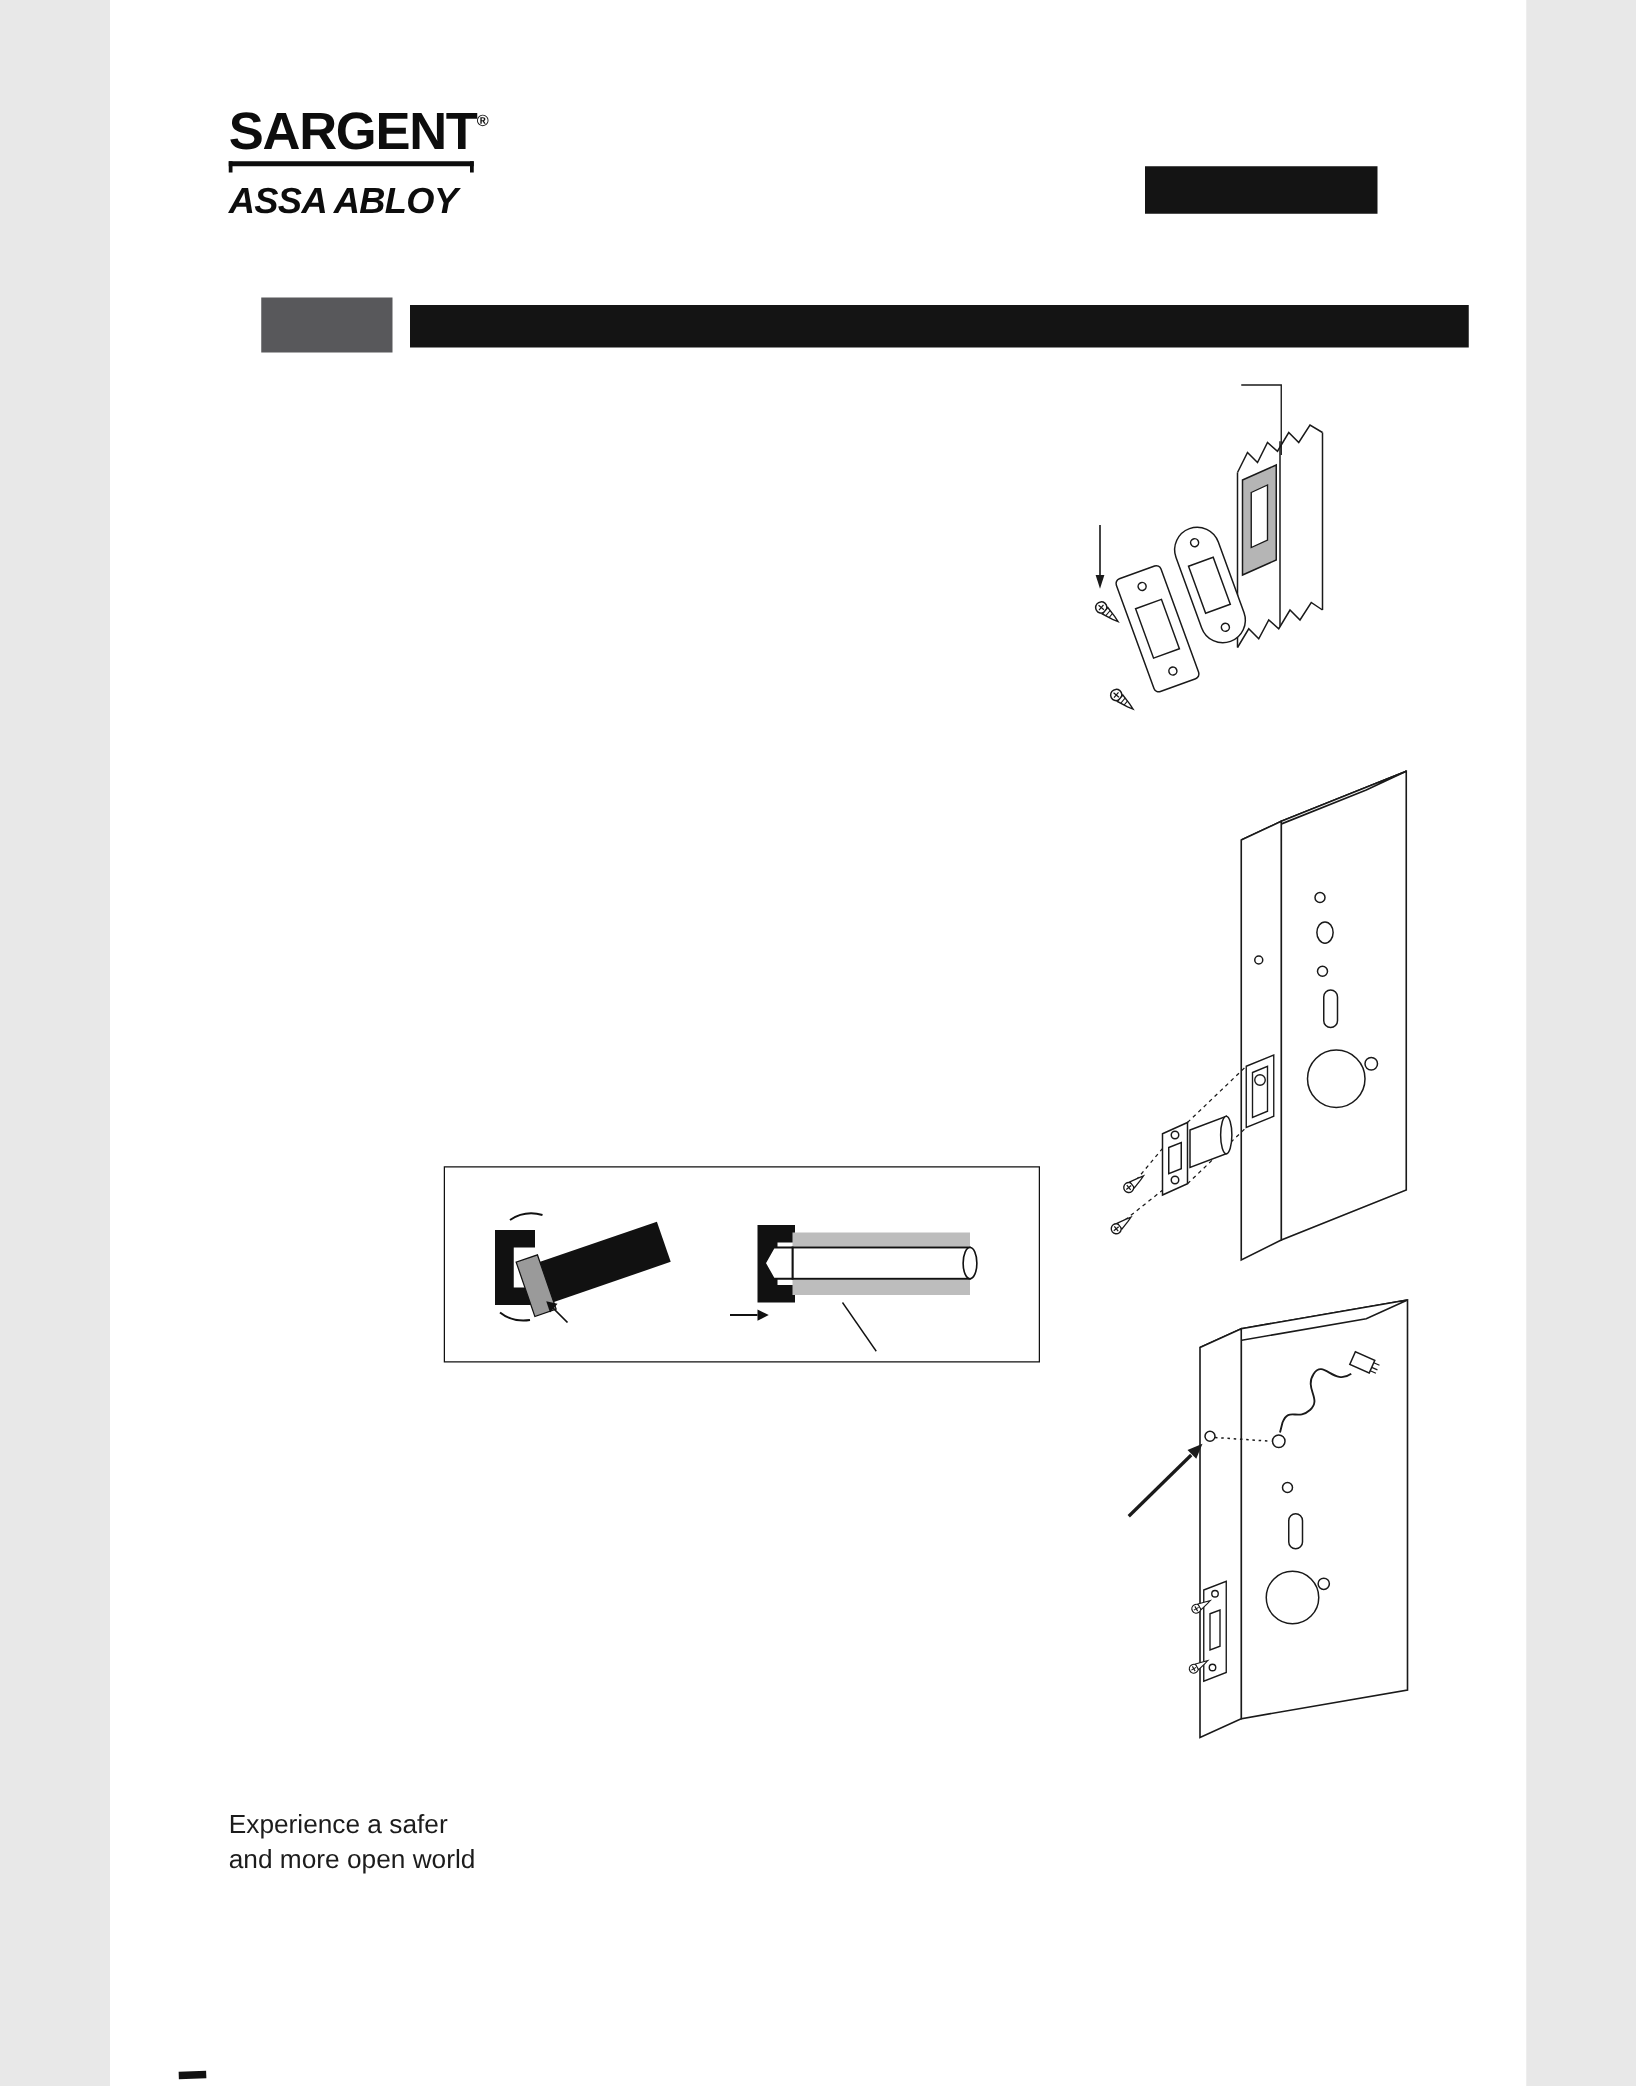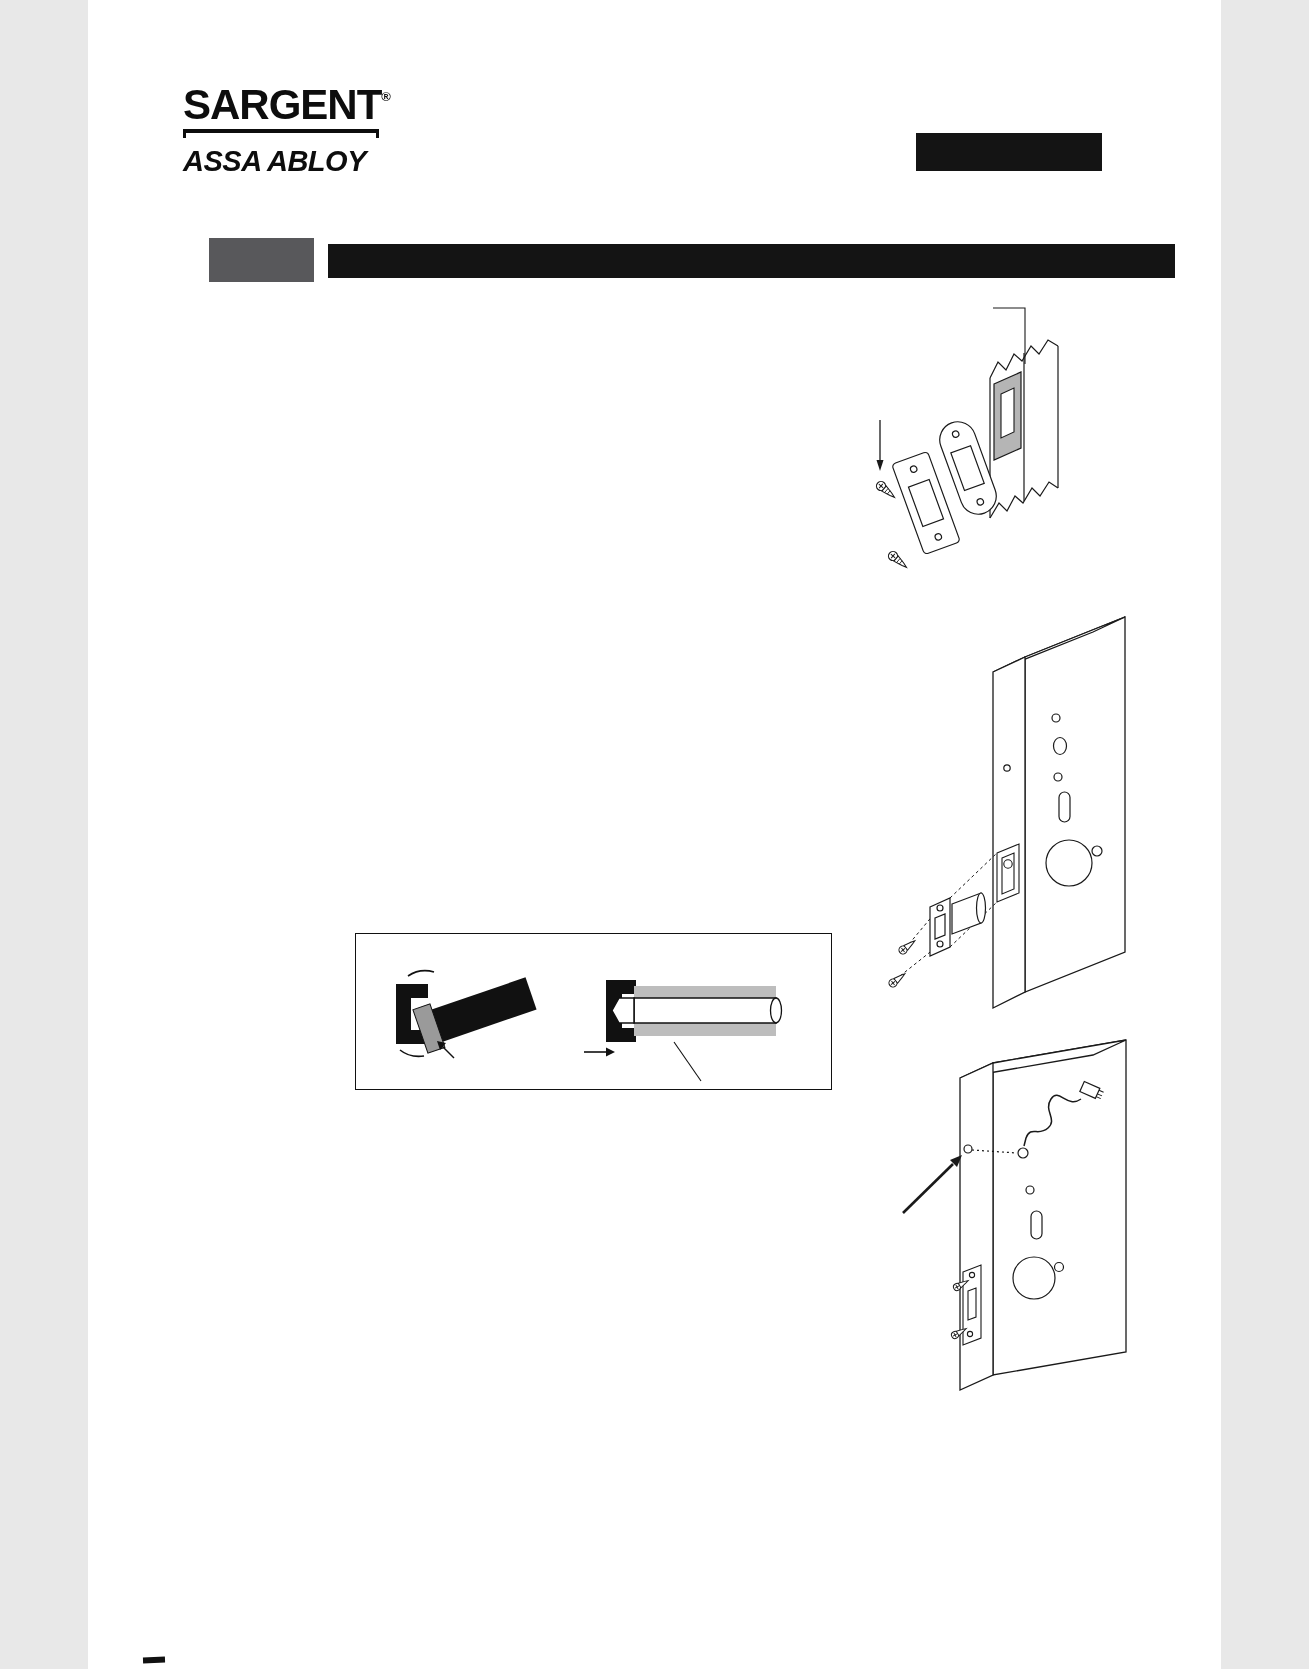--- a/index.html
+++ b/index.html
@@ -219,16 +219,20 @@
         <rect x="278" y="64" width="142" height="25" fill="#fff" stroke="#111" stroke-width="1.5"></rect>
         <polygon points="278,64 263,64 256,76.5 263,89 278,89" fill="#fff" stroke="#111" stroke-width="1.5"></polygon>
         <ellipse cx="420" cy="76.5" rx="5.5" ry="12.5" fill="#fff" stroke="#111" stroke-width="1.3"></ellipse>
         <line x1="228" y1="118" x2="250" y2="118" stroke="#111" stroke-width="1.6"></line>
         <polygon points="250,113.5 259,118 250,122.5" fill="#111"></polygon>
         <line x1="318" y1="108" x2="345" y2="147" stroke="#111" stroke-width="1.1"></line>
       </g>
     </svg>
   </div>
 
+  <footer class="abs tagline">
+    <div>Experience a safer</div>
+    <div>and more open world</div>
+  </footer>
 
   <div class="abs corner-mark"></div>
 
 </div>
 
 </body></html>

